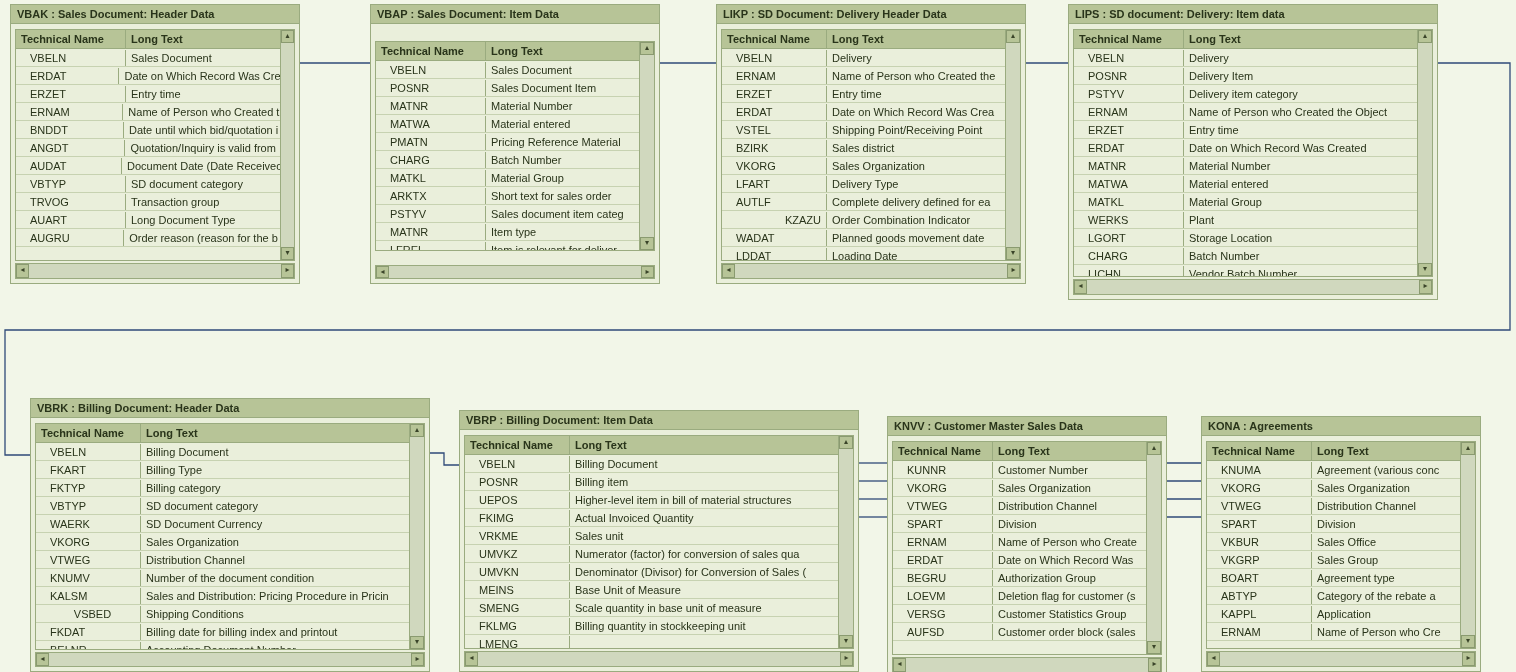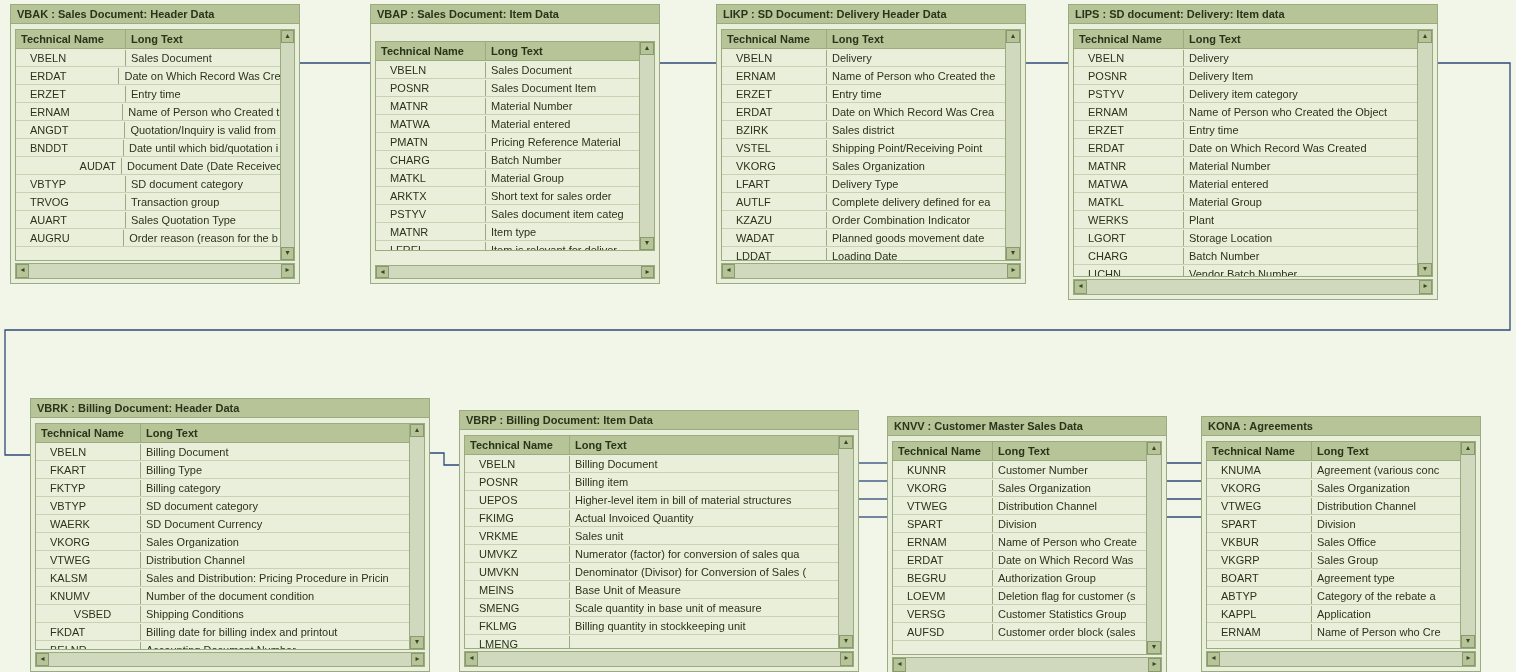--- a/index.html
+++ b/index.html
@@ -173,42 +173,42 @@
             </div>
             <div class="row">
               <div class="c1 c1-pad" style="width: 110px;"><span>ERZET</span></div>
               <div class="c2">Entry time</div>
             </div>
             <div class="row">
               <div class="c1 c1-pad" style="width: 110px;"><span>ERNAM</span></div>
               <div class="c2">Name of Person who Created t</div>
             </div>
             <div class="row">
+              <div class="c1 c1-pad" style="width: 110px;"><span>BNDDT</span></div>
+              <div class="c2">Date until which bid/quotation i</div>
+            </div>
+            <div class="row">
               <div class="c1 c1-pad" style="width: 110px;"><span>ANGDT</span></div>
               <div class="c2">Quotation/Inquiry is valid from</div>
             </div>
             <div class="row">
-              <div class="c1 c1-pad" style="width: 110px;"><span>BNDDT</span></div>
-              <div class="c2">Date until which bid/quotation i</div>
-            </div>
-            <div class="row">
-              <div class="c1 c1-pad" style="width: 110px; text-align: right;"><span>AUDAT</span></div>
+              <div class="c1 c1-pad" style="width: 110px;"><span>AUDAT</span></div>
               <div class="c2">Document Date (Date Receivec</div>
             </div>
             <div class="row">
               <div class="c1 c1-pad" style="width: 110px;"><span>VBTYP</span></div>
               <div class="c2">SD document category</div>
             </div>
             <div class="row">
               <div class="c1 c1-pad" style="width: 110px;"><span>TRVOG</span></div>
               <div class="c2">Transaction group</div>
             </div>
             <div class="row">
               <div class="c1 c1-pad" style="width: 110px;"><span>AUART</span></div>
-              <div class="c2">Sales Quotation Type</div>
+              <div class="c2">Long Document Type</div>
             </div>
             <div class="row">
               <div class="c1 c1-pad" style="width: 110px;"><span>AUGRU</span></div>
               <div class="c2">Order reason (reason for the b</div>
             </div>
           </div>
         </div>
         <div class="vsb">
           <div class="btn">▴</div>
           <div class="btn">▾</div>
@@ -307,41 +307,41 @@
             </div>
             <div class="row">
               <div class="c1 c1-pad" style="width: 105px;"><span>ERZET</span></div>
               <div class="c2">Entry time</div>
             </div>
             <div class="row">
               <div class="c1 c1-pad" style="width: 105px;"><span>ERDAT</span></div>
               <div class="c2">Date on Which Record Was Crea</div>
             </div>
             <div class="row">
+              <div class="c1 c1-pad" style="width: 105px;"><span>VSTEL</span></div>
+              <div class="c2">Shipping Point/Receiving Point</div>
+            </div>
+            <div class="row">
               <div class="c1 c1-pad" style="width: 105px;"><span>BZIRK</span></div>
               <div class="c2">Sales district</div>
             </div>
             <div class="row">
-              <div class="c1 c1-pad" style="width: 105px;"><span>VSTEL</span></div>
-              <div class="c2">Shipping Point/Receiving Point</div>
-            </div>
-            <div class="row">
               <div class="c1 c1-pad" style="width: 105px;"><span>VKORG</span></div>
               <div class="c2">Sales Organization</div>
             </div>
             <div class="row">
               <div class="c1 c1-pad" style="width: 105px;"><span>LFART</span></div>
               <div class="c2">Delivery Type</div>
             </div>
             <div class="row">
               <div class="c1 c1-pad" style="width: 105px;"><span>AUTLF</span></div>
               <div class="c2">Complete delivery defined for ea</div>
             </div>
             <div class="row">
-              <div class="c1 c1-pad" style="width: 105px;"><span>KZAZU</span></div>
+              <div class="c1 c1-pad" style="width: 105px; text-align: right;"><span>KZAZU</span></div>
               <div class="c2">Order Combination Indicator</div>
             </div>
             <div class="row">
               <div class="c1 c1-pad" style="width: 105px;"><span>WADAT</span></div>
               <div class="c2">Planned goods movement date</div>
             </div>
             <div class="row">
               <div class="c1 c1-pad" style="width: 105px;"><span>LDDAT</span></div>
               <div class="c2">Loading Date</div>
             </div>
@@ -461,26 +461,26 @@
             </div>
             <div class="row">
               <div class="c1 c1-pad" style="width: 105px;"><span>VKORG</span></div>
               <div class="c2">Sales Organization</div>
             </div>
             <div class="row">
               <div class="c1 c1-pad" style="width: 105px;"><span>VTWEG</span></div>
               <div class="c2">Distribution Channel</div>
             </div>
             <div class="row">
+              <div class="c1 c1-pad" style="width: 105px;"><span>KNUMV</span></div>
+              <div class="c2">Number of the document condition</div>
+            </div>
+            <div class="row">
               <div class="c1 c1-pad" style="width: 105px;"><span>KALSM</span></div>
               <div class="c2">Sales and Distribution: Pricing Procedure in Pricin</div>
-            </div>
-            <div class="row">
-              <div class="c1 c1-pad" style="width: 105px;"><span>KNUMV</span></div>
-              <div class="c2">Number of the document condition</div>
             </div>
             <div class="row">
               <div class="c1 c1-pad" style="width: 105px; text-align: center;"><span>VSBED</span></div>
               <div class="c2">Shipping Conditions</div>
             </div>
             <div class="row">
               <div class="c1 c1-pad" style="width: 105px;"><span>FKDAT</span></div>
               <div class="c2">Billing date for billing index and printout</div>
             </div>
             <div class="row">

